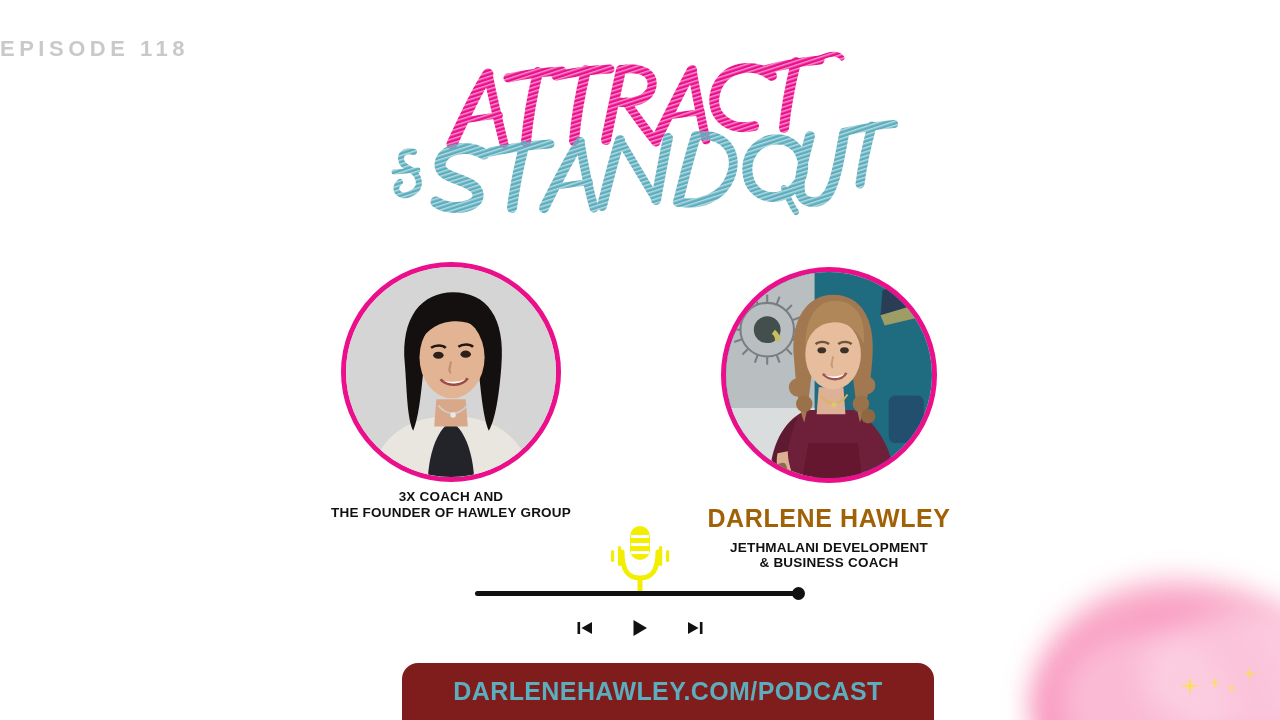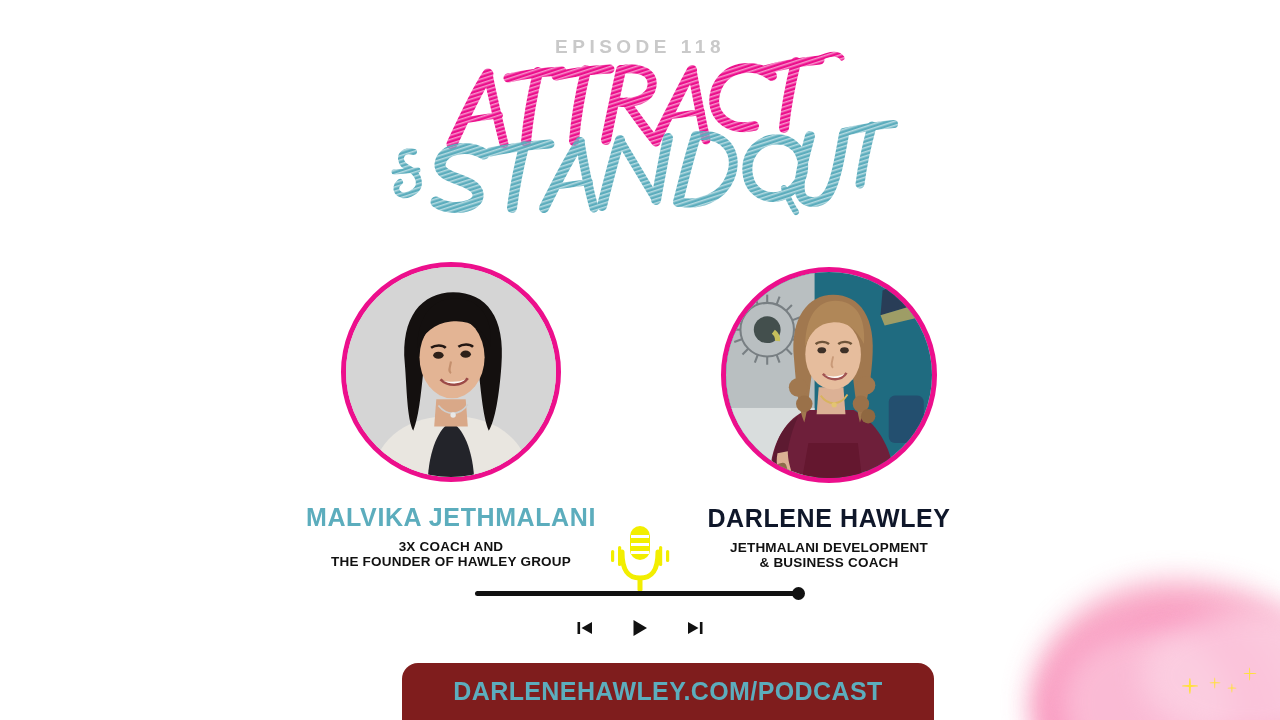--- a/index.html
+++ b/index.html
@@ -81,22 +81,21 @@
     border-radius: 50%;
   }
   .spark::before { width: 100%; height: 14%; }
   .spark::after  { width: 14%;  height: 100%; }
 
   
   .episode-label {
     position: absolute;
     top: 36px;
     left: 0; right: 0;
-    text-align: center;
-    font-size: 19px;
+    font-size: 22px;
     font-weight: 700;
     letter-spacing: 4.5px;
     color: #c9c9c9;
     z-index: 5;
   }
 
   .logo-wrap {
     position: absolute;
     top: 48px;
     left: 0; right: 0;
@@ -133,21 +132,21 @@
   .avatar-img { position: absolute; inset: 0; }
 
   .guest-name {
     margin-top: 22px;
     font-size: 25px;
     font-weight: 700;
     letter-spacing: .6px;
     line-height: 1.1;
   }
   .name-teal { color: #5cadbd; }
-  .name-pink { color: #0f172a; }
+  .name-pink { color: #a16207; }
 
   .guest-role {
     margin-top: 7px;
     font-size: 13.5px;
     font-weight: 700;
     color: #111111;
     line-height: 1.18;
     letter-spacing: .2px;
   }
 
@@ -342,21 +341,20 @@
           <path d="M107 76 C111 73 118 73 121 76" stroke="#231713" stroke-width="2.4" fill="none"></path>
 
           <path d="M100 90 C99 96 97 99 100 101" stroke="#c48f6d" stroke-width="2" fill="none"></path>
           <path d="M90 107 C97 114 110 114 116 106" stroke="#9b4a47" stroke-width="2.6" fill="none"></path>
           <path d="M92 108 C99 112 109 112 114 107 C108 110 98 110 92 108 Z" fill="#fdfbf8"></path>
 
           <path d="M88 132 C96 142 108 142 116 131" stroke="#cfcfcf" stroke-width="1.6" fill="none"></path>
           <circle cx="102" cy="141" r="2.6" fill="#e8e8e8"></circle>
         </svg>
       </div>
-      <div class="guest-name name-teal">MALVIKA JETHMALANI</div>
       <div class="guest-role">
         <span>3X COACH AND</span><br>
         <span>THE FOUNDER OF HAWLEY GROUP</span>
       </div>
     </div>
 
     <div class="guest right">
       <div class="avatar-ring">
         <svg class="avatar-img" viewBox="0 0 200 200" preserveAspectRatio="xMidYMid slice">
 

